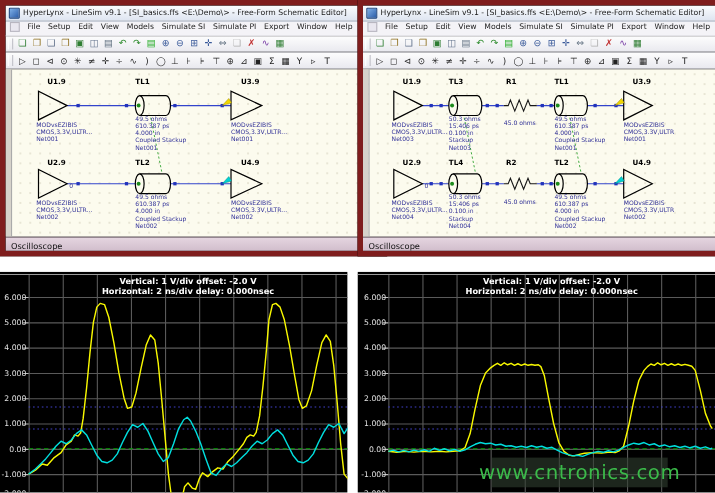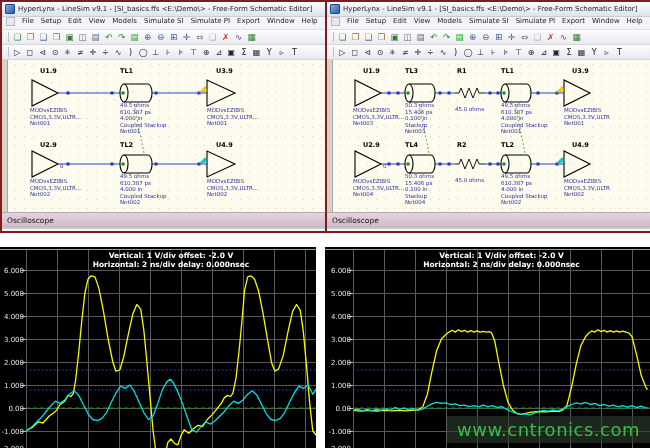--- a/index.html
+++ b/index.html
@@ -1,33 +1,33 @@
 <!DOCTYPE html>
 <html><head>
 <meta charset="utf-8">
 <style>
   html,body{margin:0;padding:0}
   body{width:650px;height:448px;position:relative;background:#fff;font-family:"DejaVu Sans",sans-serif;overflow:hidden}
-  .win{position:absolute;top:0;width:352px;height:233px;background:#000000;border:2px solid #7f1d1d;box-sizing:border-box;overflow:hidden}
+  .win{position:absolute;top:0;width:352px;height:233px;background:#000000;border:5px solid #7f1d1d;box-sizing:border-box;overflow:hidden}
   #win0{left:0}#win1{left:325px}
   .titlebar{height:14px;display:flex;align-items:center;gap:3px;padding:0 3px;background:linear-gradient(#fbfcfe,#dde4f0);border-bottom:1px solid #c8cdd8;font-size:7px;color:#1a1a1a;white-space:nowrap;overflow:hidden}
   .appicon{width:8px;height:8px;border-radius:1px;background:linear-gradient(135deg,#7fb0e8,#2b5ca8);flex:0 0 auto;border:1px solid #1d4580}
   .menubar{height:12px;display:flex;align-items:flex-start;gap:7px;padding:0 4px;background:#f4f3f7;border-bottom:1px solid #e0dfe4;font-size:7px;color:#222;white-space:nowrap}
   .docicon{width:7px;height:7px;background:#e9e7ef;border:1px solid #b8b6c0;flex:0 0 auto}
   .menu-item{cursor:default}
   .toolbar{height:14px;display:flex;align-items:center;padding:0 2px;background:linear-gradient(#fdfdfd,#e9e9ef);border-bottom:1px solid #d4d4da;white-space:nowrap;overflow:hidden}
   .grip{width:3px;height:10px;border-left:1px solid #fff;border-right:1px solid #c0c0c8;margin-right:2px;flex:0 0 auto}
   .tbicon{width:13px;text-align:center;font-size:8.5px;line-height:13px;color:#444;flex:0 0 auto}
   .tb2 .tbicon{font-size:8px;color:#222;width:12.6px}
   .canvas{position:relative;height:152px;background:#fcfbee;background-image:radial-gradient(#ddd9c6 0.6px,transparent 0.7px);background-size:9px 9px;overflow:hidden}
   .oscbar{height:15px;background:linear-gradient(#e5d5e0,#ccb8c7);border-top:1px solid #b9a6b4;display:flex;align-items:center;padding:0 5px;font-size:7.5px;color:#111}
   .statusbar{height:10px;background:#f5f5f5;border-top:1px solid #d0d0d0;display:flex;align-items:center;padding:0 3px;font-size:6.5px;color:#333}
   .scope{position:absolute;top:247px}
   #scopeL{left:0}#scopeR{left:325px}
-  .watermark{position:absolute;left:447px;top:416px;width:203px;height:27px;background:rgba(47,62,47,0.62);display:flex;align-items:center;justify-content:center;font-size:18px;color:#3bbb4a;letter-spacing:.5px;font-family:"DejaVu Sans",sans-serif}
+  .watermark{position:absolute;left:447px;top:416px;width:160px;height:27px;background:rgba(47,62,47,0.62);display:flex;align-items:center;justify-content:center;font-size:18px;color:#3bbb4a;letter-spacing:.5px;font-family:"DejaVu Sans",sans-serif}
   
   .sym{fill:none;stroke:#000;stroke-width:1.1}
   .wire{stroke:#3344cc;stroke-width:1;fill:none}
   .rzig{stroke:#181818;stroke-width:1;fill:none}
   .dot{fill:#2233bb}
   .ref{font-size:6.5px;font-weight:bold;fill:#000}
   .lbl{font-size:5.5px;fill:#333399}
   .cpl{stroke:#2aa02a;stroke-dasharray:2,2;stroke-width:.8;fill:none}
   .gdot{fill:#1d8c1d}
   .parrow-y{fill:#f2d800;stroke:#8a7a00;stroke-width:.4}

